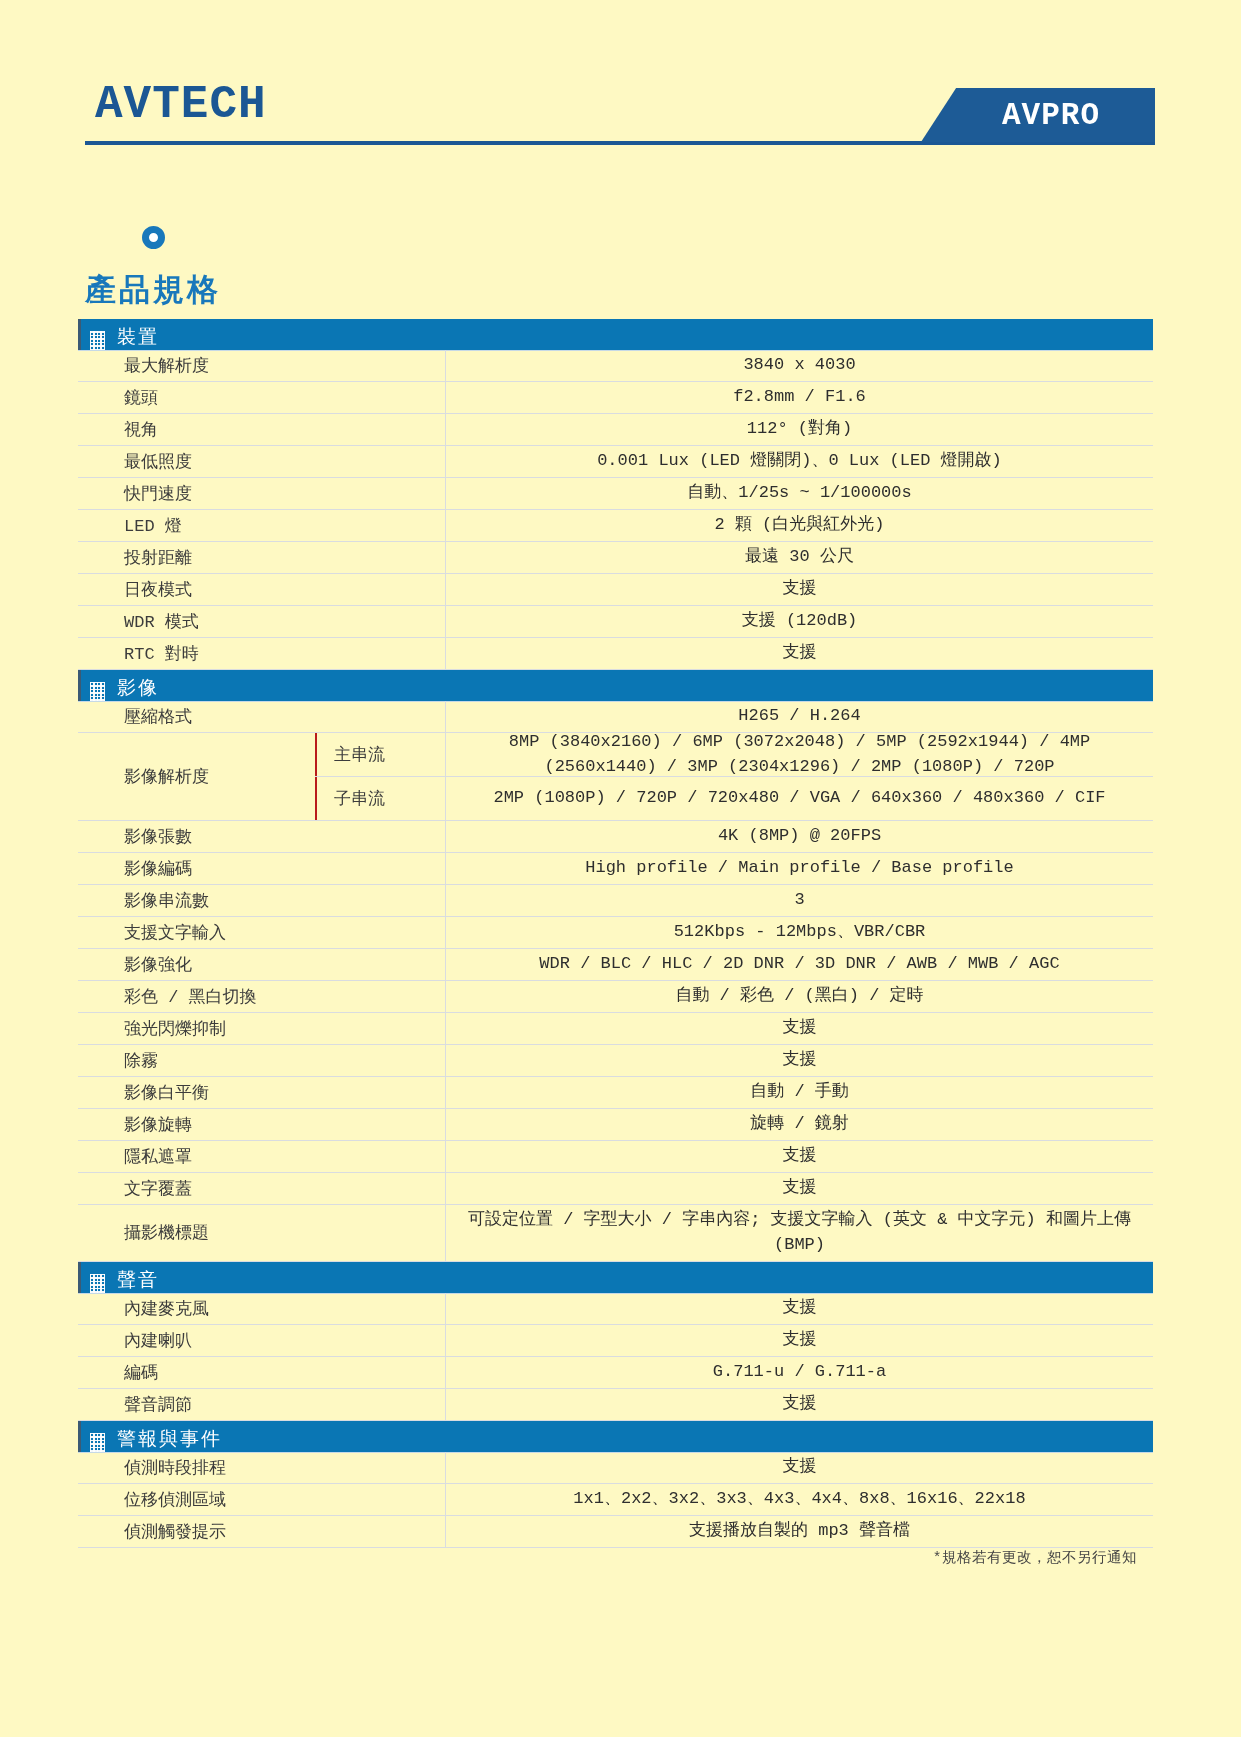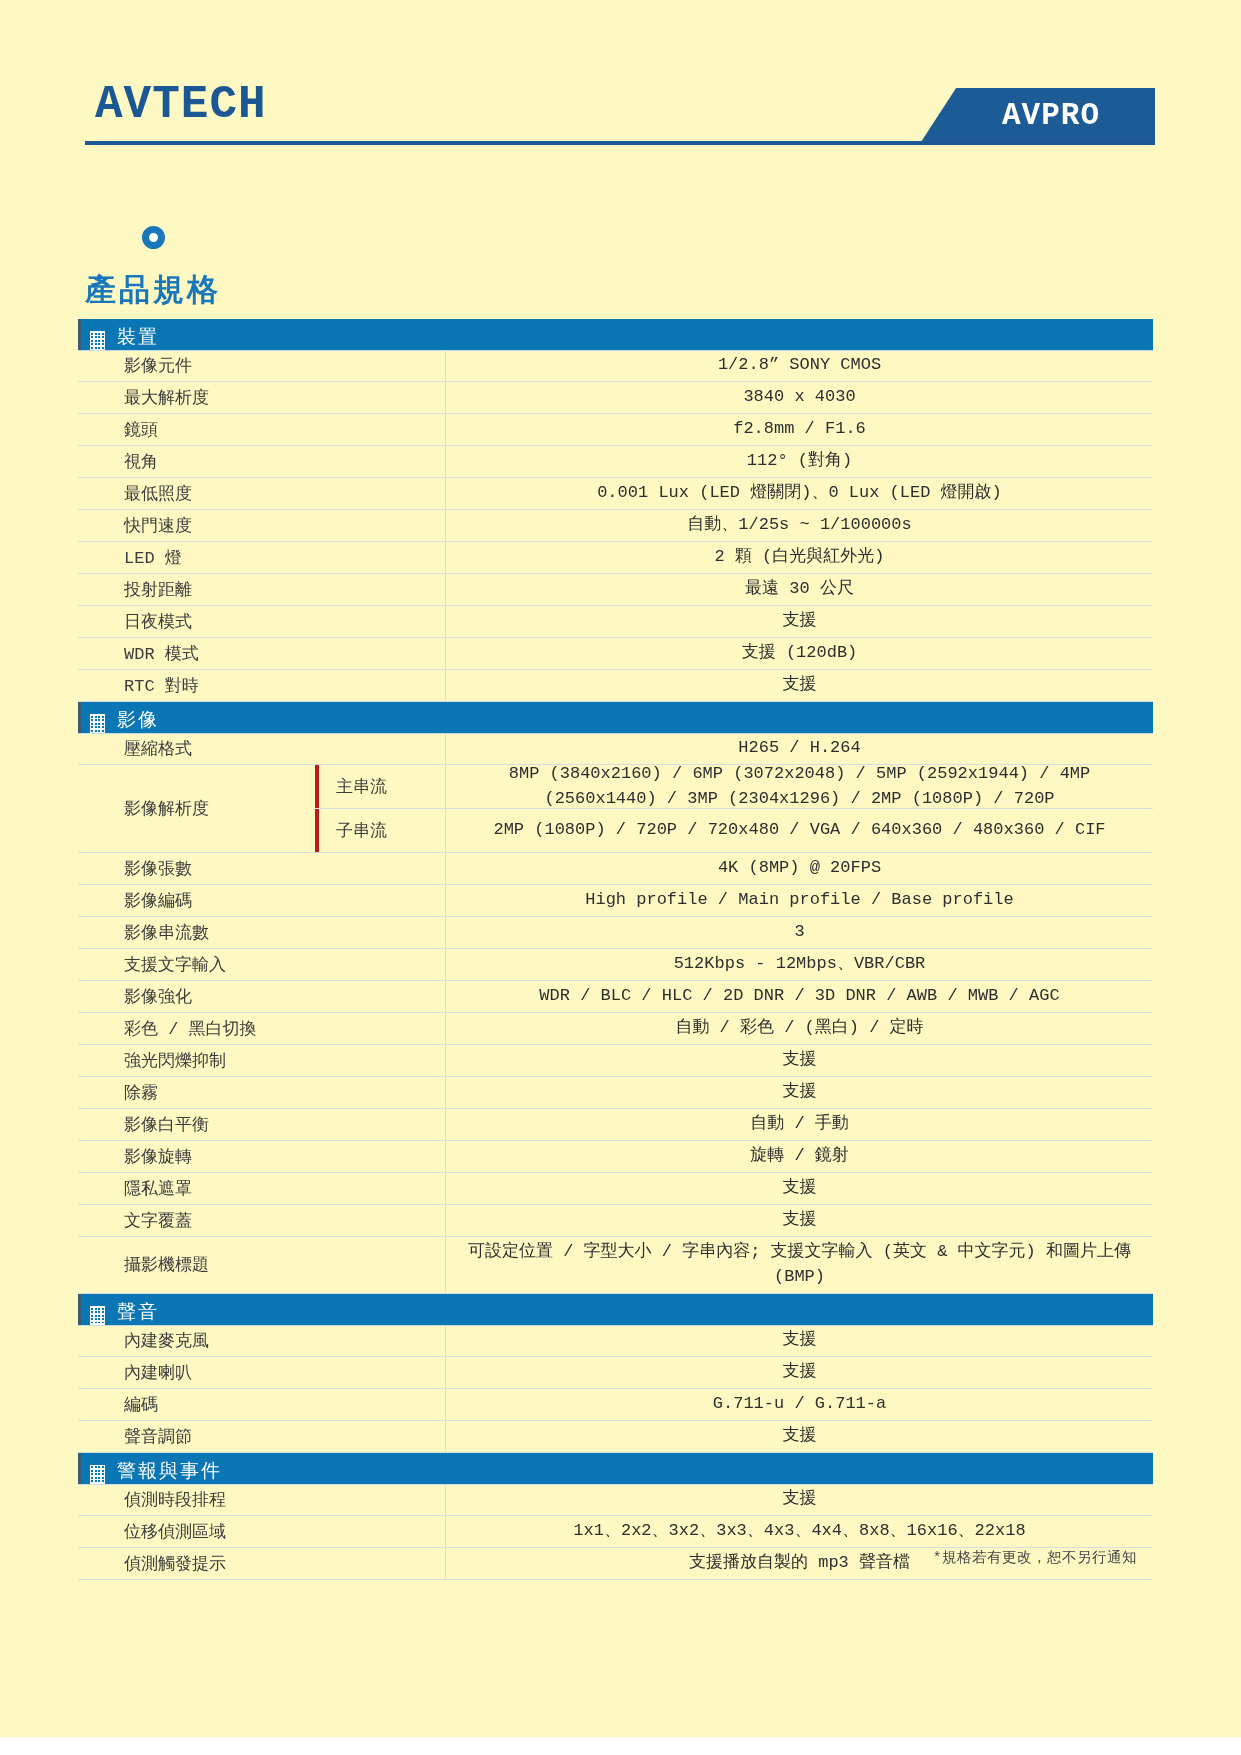--- a/index.html
+++ b/index.html
@@ -68,21 +68,21 @@
   .cell{display:flex;align-items:center;font-size:17px;color:#2e2e2e;box-sizing:border-box;}
   .cell.label{width:367px;padding-left:46px;color:#3c3c3c;}
   .cell.label.narrow{width:237px;}
   .cell.value{
     flex:1;justify-content:center;text-align:center;
     border-left:1px solid #d9dce0;padding:3px 12px;line-height:1.45;
   }
   .subwrap{flex:1;display:flex;flex-direction:column;}
   .subrow{display:flex;flex:1;min-height:31px;align-items:stretch;}
   .subrow + .subrow{border-top:1px solid #d9dce0;}
-  .cell.sublabel{width:130px;padding-left:17px;border-left:4px solid #b91c1c;color:#3c3c3c;}
+  .cell.sublabel{width:130px;padding-left:17px;border-left:2px solid #b91c1c;color:#3c3c3c;}
   
   .footnote{
     position:absolute;top:1548px;right:104px;
     font-size:14.5px;color:#454545;letter-spacing:.5px;
   }
 </style>
 </head>
 <body>
 
 <div class="page">
@@ -95,24 +95,20 @@
 
   <div class="title-row">
     <span class="bullet"></span>
     <span class="page-title">產品規格</span>
   </div>
 
   <div class="spec-table">
       <div class="sec-bar">
         <span class="sec-icon"></span>
         <span class="sec-label">裝置</span>
-      </div>
-      <div class="row">
-        <div class="cell label">影像元件</div>
-        <div class="cell value">1/2.8”  SONY CMOS</div>
       </div>
       <div class="row">
         <div class="cell label">最大解析度</div>
         <div class="cell value">3840 x 4030</div>
       </div>
       <div class="row">
         <div class="cell label">鏡頭</div>
         <div class="cell value">f2.8mm / F1.6</div>
       </div>
       <div class="row">

